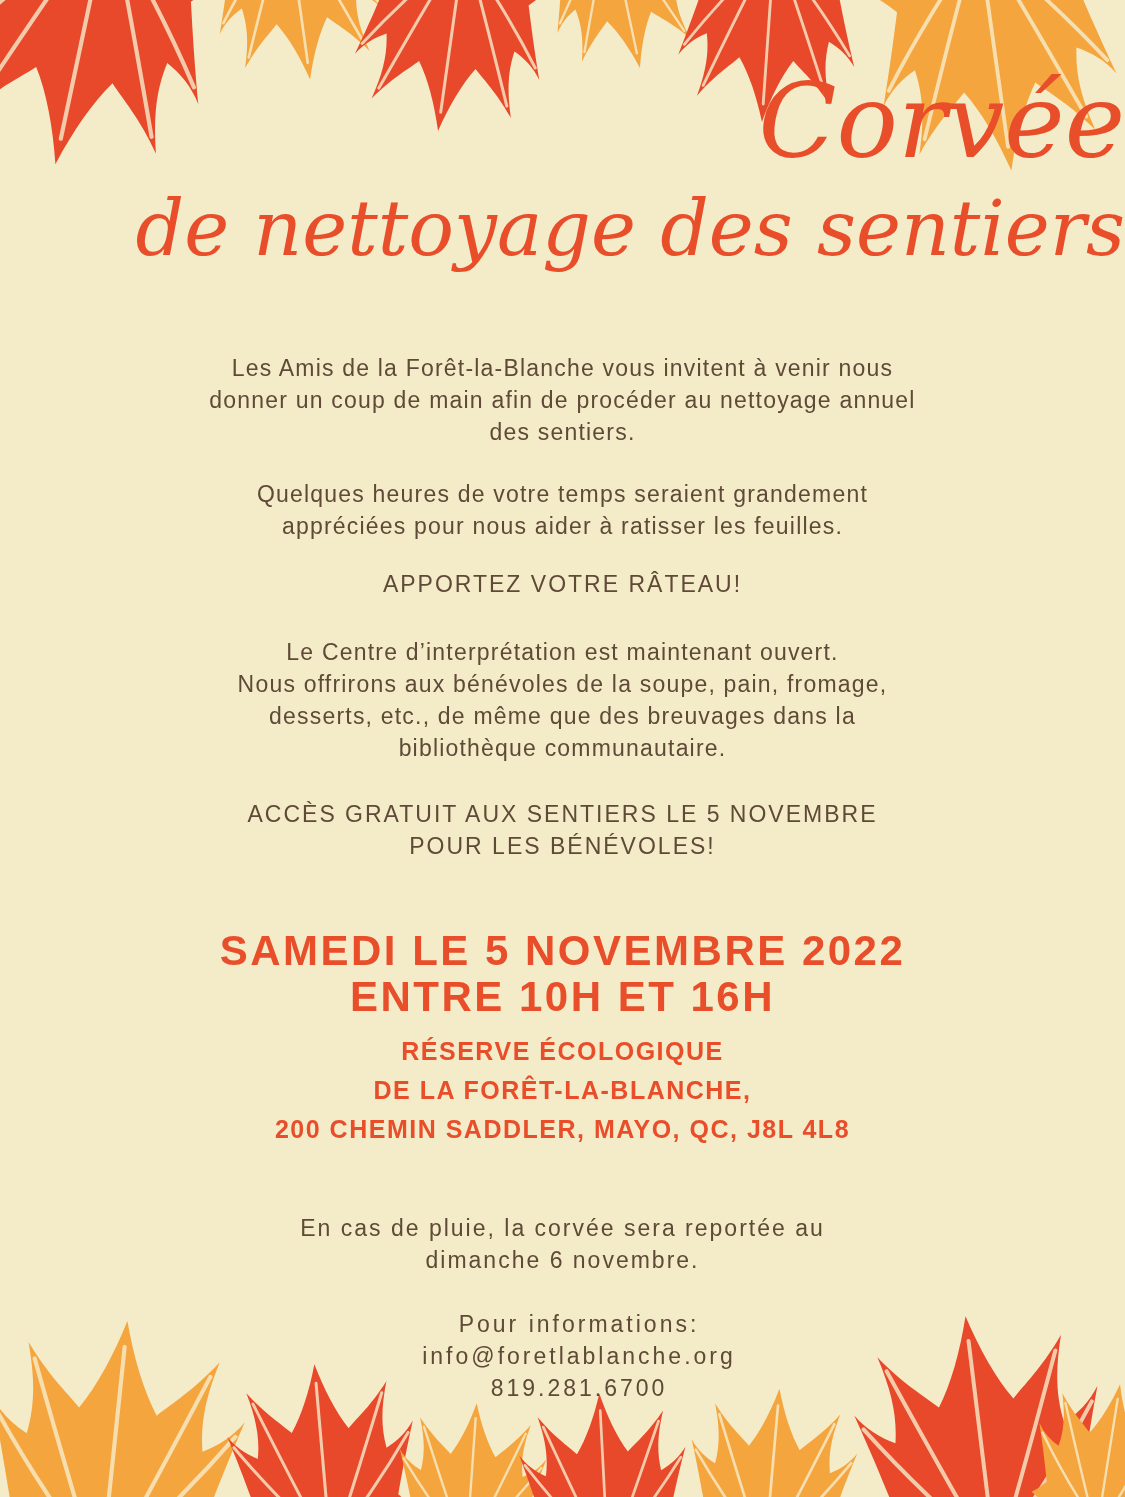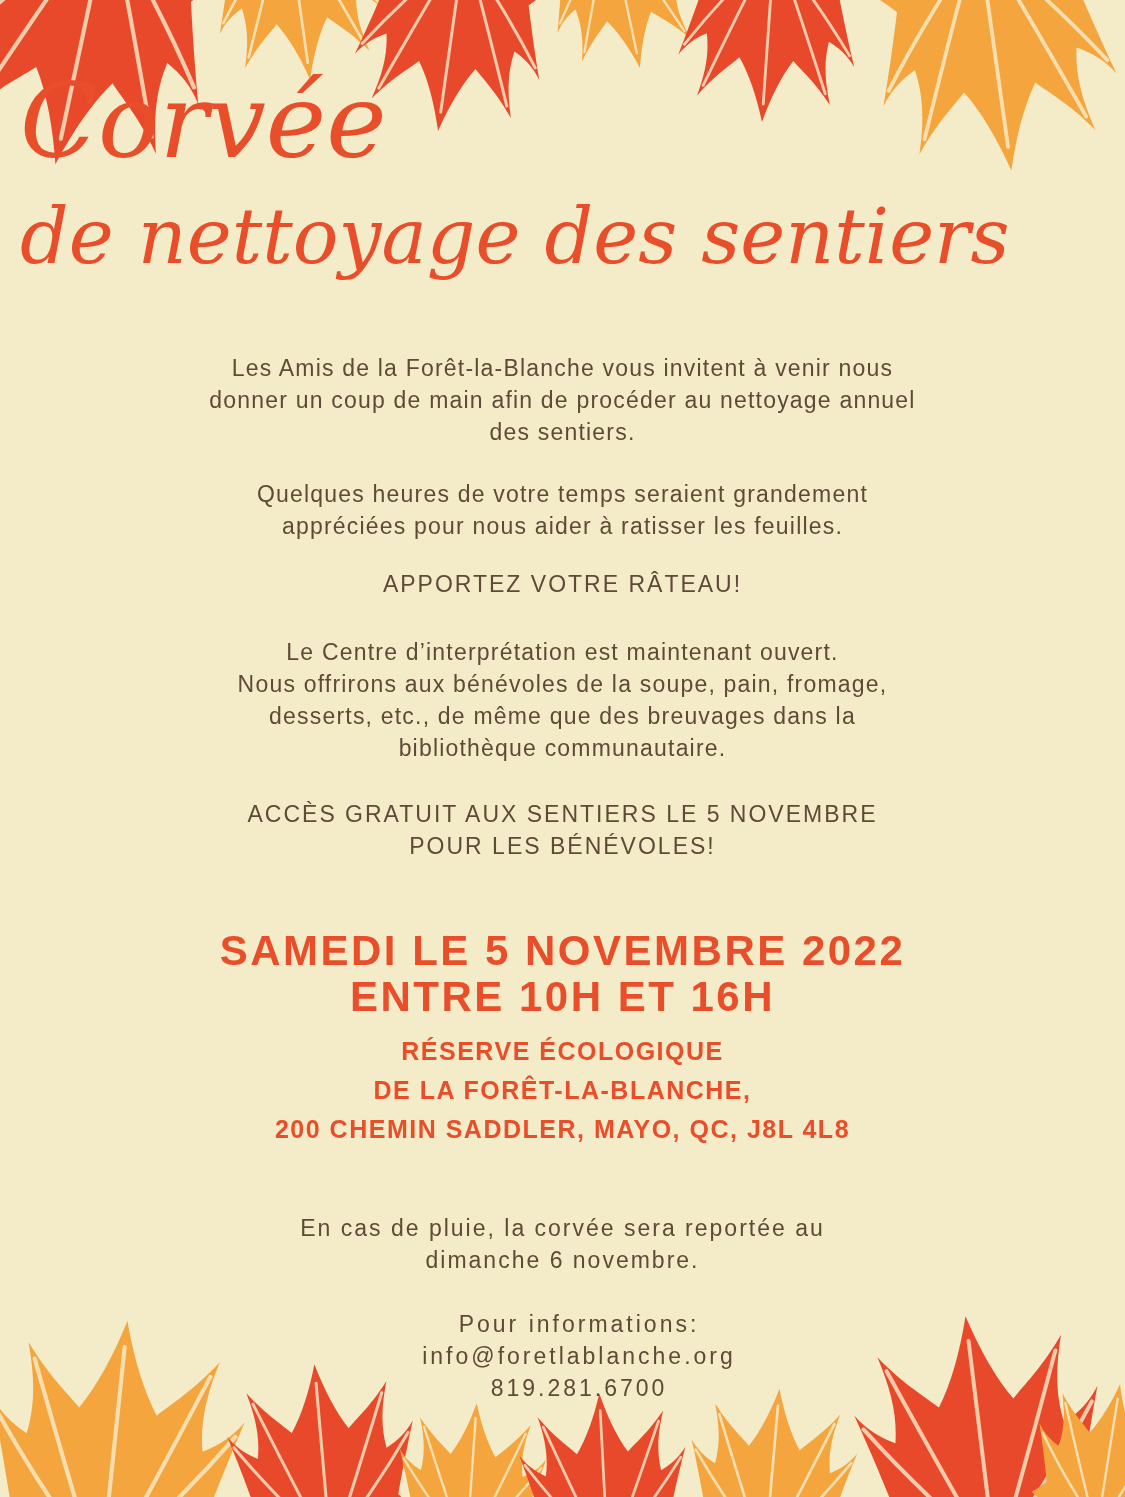--- a/index.html
+++ b/index.html
@@ -19,27 +19,26 @@
     font-family:"Liberation Sans", sans-serif;
   }
   .leaf{position:absolute;transform-origin:50% 50%;}
   .leaf-red{color:var(--leaf-red);}
   .leaf-orange{color:var(--leaf-orange);}
   .vein{fill:none;stroke:var(--leaf-vein);stroke-width:1.6;opacity:.8;stroke-linecap:round;}
   .leaf-body{fill:currentColor;}
 
   .title{
     position:absolute;top:62px;left:0;right:0;
-    text-align:left;color:var(--accent);
+    text-align:right;color:var(--accent);
     font-family:"DejaVu Serif", serif;
     font-style:italic;
-    padding-left:20px;
   }
   .title-line1{font-size:102px;line-height:120px;}
-  .title-line2{font-size:76px;line-height:90px;margin-top:10px;}
+  .title-line2{font-size:76px;line-height:90px;margin-top:2px;}
 
   .para{
     position:absolute;left:0;right:0;margin:0 auto;
     width:980px;text-align:center;
     color:var(--body-text);
     font-size:23px;line-height:32px;letter-spacing:1.2px;
     white-space:pre-line;
   }
   .caps{letter-spacing:2px;}
 

